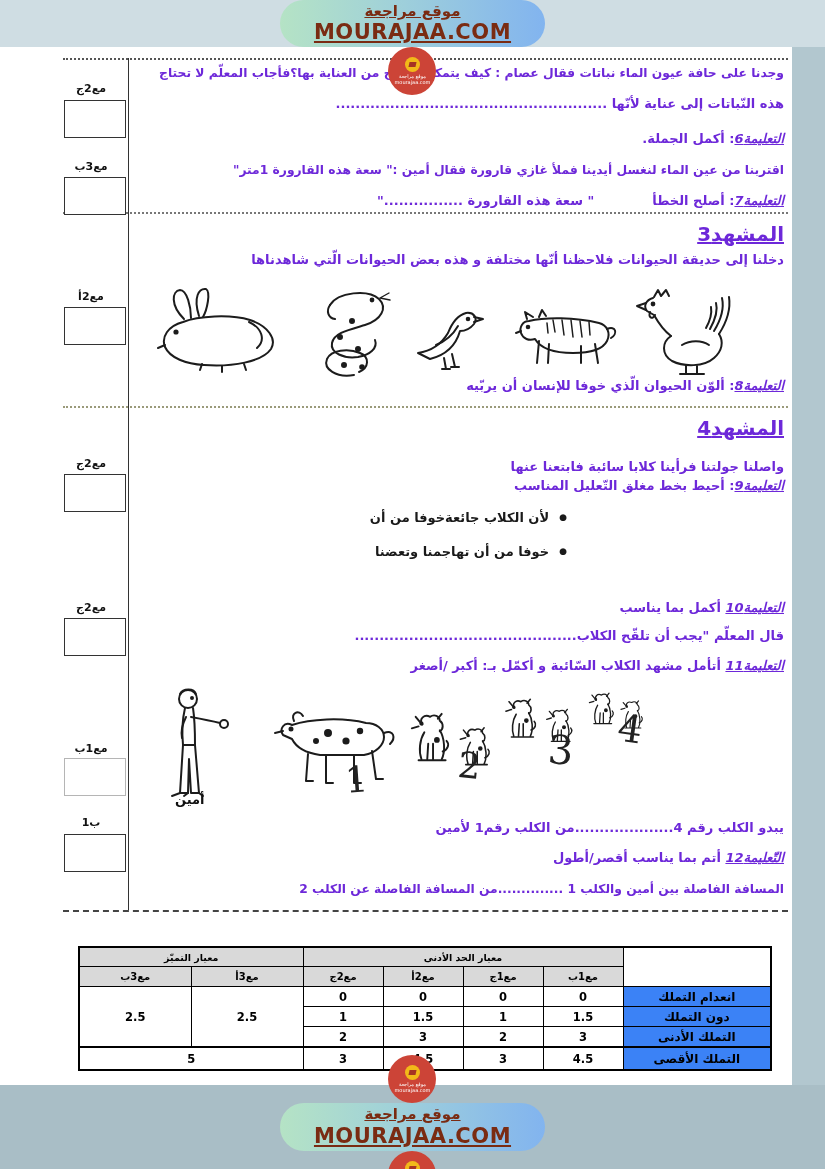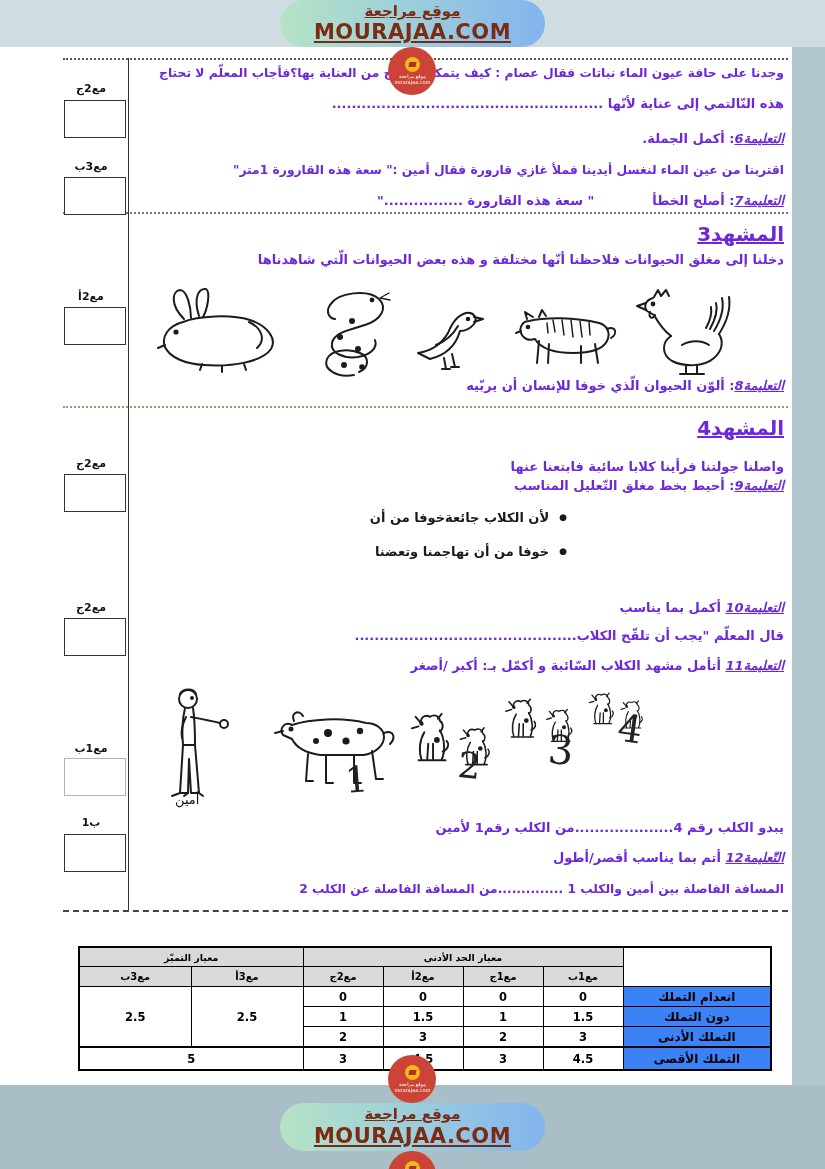--- a/index.html
+++ b/index.html
@@ -42,21 +42,21 @@
   .scene-title{font-size:20px;text-decoration:underline;}
   .gap-r{display:inline-block;width:58px;}
   .bullet{position:absolute;right:225px;direction:rtl;font-size:13px;font-weight:600;color:#1a1a1a;white-space:nowrap;}
   .bullet::before{content:"●";font-size:9px;margin-left:10px;vertical-align:2px;}
 
   
   .fig{position:absolute;}
   .fig svg{display:block;width:100%;height:100%;}
   .sketch{fill:none;stroke:#1c1c1c;stroke-width:2;stroke-linecap:round;stroke-linejoin:round;}
   .hand-num{position:absolute;font-family:"DejaVu Serif",serif;color:#222;font-weight:normal;}
-  .amin{position:absolute;font-size:13px;font-weight:normal;color:#111;}
+  .amin{position:absolute;font-size:13px;font-weight:bold;color:#111;}
 
   
   .gt-title{position:absolute;left:78px;top:878px;width:692px;text-align:center;font-size:12px;font-weight:bold;color:#111;}
   .gtable{position:absolute;left:78px;top:899px;width:692px;border-collapse:collapse;direction:rtl;table-layout:fixed;}
   .gtable td{border:1px solid #000;text-align:center;vertical-align:middle;padding:0;}
   .gtable{border:2px solid #000;}
   .gt-head{background:#d9d9d9;font-size:9.5px;font-weight:bold;height:18px;}
   .gt-col{background:#d9d9d9;font-size:10px;font-weight:bold;height:19px;}
   .gt-rowlabel{background:#3b82f6;font-size:12px;font-weight:bold;height:19px;}
   .gt-val{font-size:11.5px;font-weight:bold;background:#fff;}
@@ -108,27 +108,27 @@
     <div class="mark-label" style="top:410px">مع2ج</div>
     <div class="mark-box" style="top:427px"></div>
     <div class="mark-label" style="top:554px">مع2ج</div>
     <div class="mark-box" style="top:571px"></div>
     <div class="mark-label" style="top:695px">مع1ب</div>
     <div class="mark-box faint" style="top:711px"></div>
     <div class="mark-label" style="top:769px">1ب</div>
     <div class="mark-box" style="top:787px"></div>
 
     <div class="line long" style="top:19px">وجدنا على حافة عيون الماء نباتات فقال عصام : كيف يتمكن الفلاح من العناية بها؟فأجاب المعلّم لا تحتاج</div>
-    <div class="line" style="top:49px">هذه النّالتمي إلى عناية لأنّها .......................................................</div>
+    <div class="line" style="top:49px">هذه النّباتات إلى عناية لأنّها .......................................................</div>
     <div class="line" style="top:84px"><span class="ul">التعليمة6</span><span>: أكمل الجملة.</span></div>
     <div class="line long" style="top:116px">اقتربنا من عين الماء لنغسل أيدينا فملأ غازي قارورة فقال أمين :" سعة هذه القارورة 1متر"</div>
     <div class="line" style="top:146px"><span class="ul">التعليمة7</span><span>: أصلح الخطأ</span><span class="gap-r"></span><span>" سعة هذه القارورة ................"</span></div>
 
     <div class="line scene-title" style="top:175px">المشهد3</div>
-    <div class="line" style="top:205px">دخلنا إلى مغلق الحيوانات فلاحظنا أنّها مختلفة و هذه بعض الحيوانات الّتي شاهدناها</div>
+    <div class="line" style="top:205px">دخلنا إلى حديقة الحيوانات فلاحظنا أنّها مختلفة و هذه بعض الحيوانات الّتي شاهدناها</div>
 
     <div class="fig" style="left:150px;top:238px;width:140px;height:92px">
       <svg viewBox="0 0 140 92">
           <g class="sketch">
         <path d="M34 34 C20 20 22 6 30 5 C37 5 41 22 41 33"></path>
         <path d="M49 31 C43 12 49 3 56 4 C61 7 57 25 53 32"></path>
         <path d="M33 37 C18 41 11 52 15 62 C20 73 36 79 54 80 C82 82 112 77 121 64 C127 54 118 41 100 35 C80 29 48 31 33 37 Z"></path>
         <path d="M99 37 C112 43 116 55 107 63"></path>
         <circle cx="26" cy="47" r="1.6" fill="#1c1c1c"></circle>
         <path d="M15 60 L8 63"></path>

